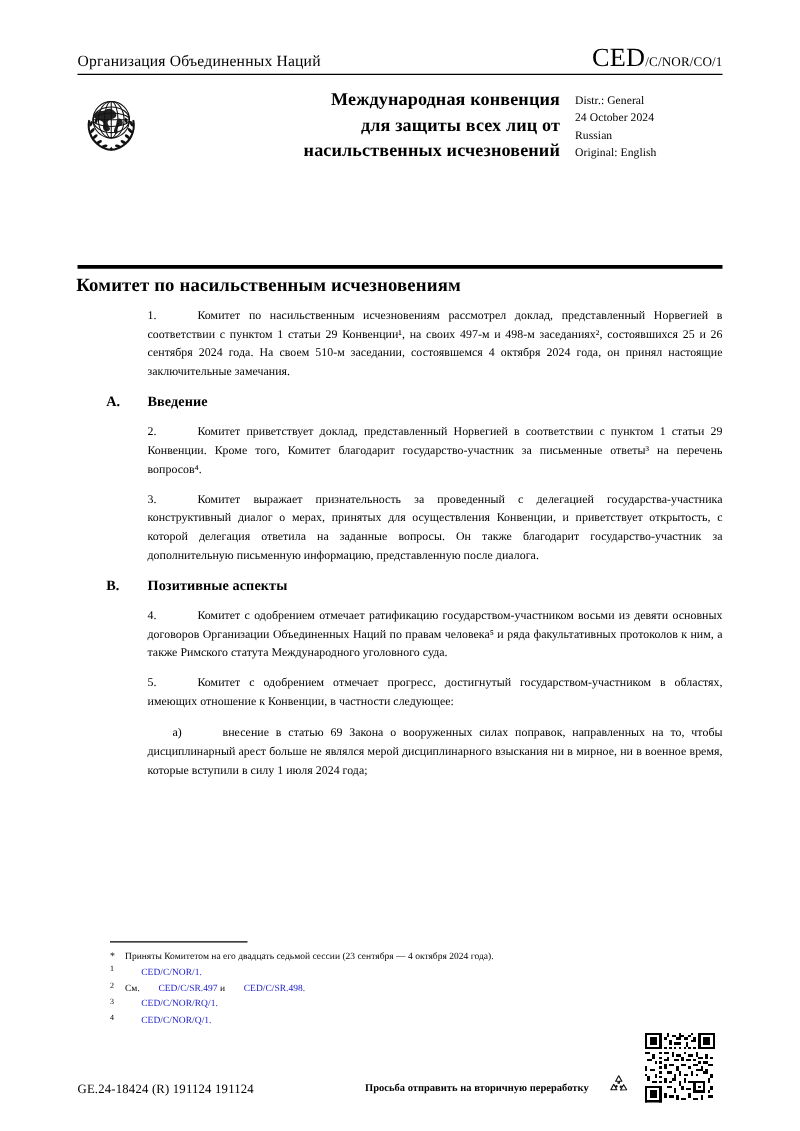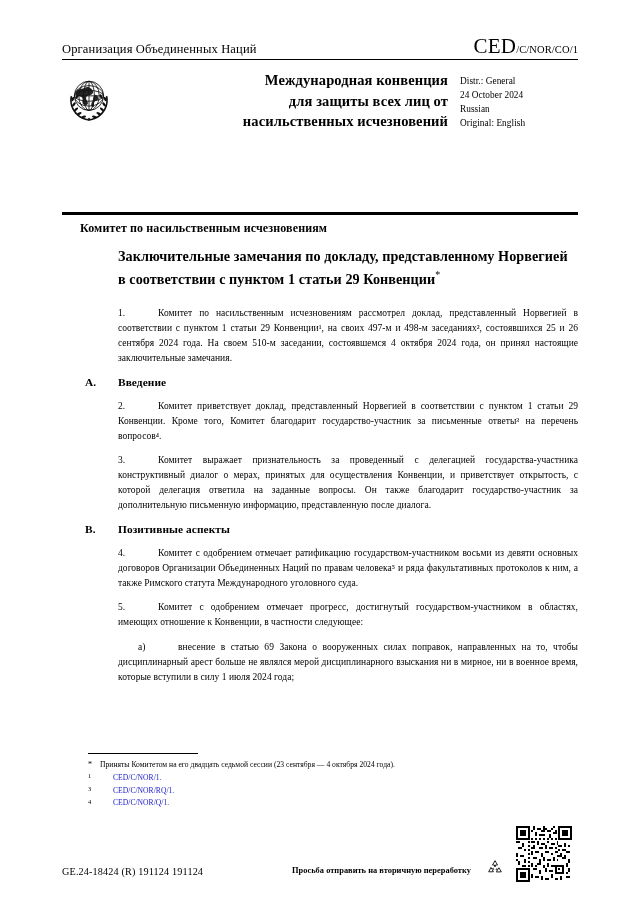--- a/index.html
+++ b/index.html
@@ -103,23 +103,23 @@
     left: 62px;
     top: 212px;
     width: 516px;
     height: 2.6px;
     background: #000;
   }
 
   
   .committee {
     position: absolute;
-    left: 80px;
+    left: 61px;
     top: 221px;
-    font-size: 12px;
+    font-size: 15px;
     font-weight: bold;
     letter-spacing: .12px;
   }
 
   
   .content {
     position: absolute;
     left: 118px;
     top: 246px;
     width: 460px;
@@ -316,23 +316,20 @@
 
     </div>
   </div>
 
   <div class="rule-heavy"></div>
 
   <div class="committee">Комитет по насильственным исчезновениям</div>
 
   <div class="content">
 
-    <div class="doc-title">
-      <span>Заключительные замечания по докладу, представленному Норвегией в соответствии с пунктом 1 статьи 29 Конвенции</span><span class="star">*</span>
-    </div>
 
     <p class="para">
       <span class="num">1.</span><span>Комитет по насильственным исчезновениям рассмотрел доклад, представленный Норвегией в соответствии с пунктом 1 статьи 29 Конвенции¹, на своих 497-м и 498-м заседаниях², состоявшихся 25 и 26 сентября 2024 года. На своем 510-м заседании, состоявшемся 4 октября 2024 года, он принял настоящие заключительные замечания.</span>
     </p>
 
     <div class="sec-head">
       <span class="sec-letter">A.</span>
       <span>Введение</span>
     </div>
 
@@ -370,20 +367,24 @@
     <div class="fn-item">
       <span class="fn-mark star-mark">*</span>
       <span class="fn-text">Приняты Комитетом на его двадцать седьмой сессии (23 сентября — 4 октября 2024 года).</span>
     </div>
 
     <div class="fn-item">
       <span class="fn-mark">1</span>
       <span class="fn-text"><a class="lnk" href="#">CED/C/NOR/1.</a></span>
     </div>
 
+    <div class="fn-item">
+      <span class="fn-mark">2</span>
+      <span class="fn-text"><span>См. </span><a class="lnk" href="#">CED/C/SR.497</a><span> и </span><a class="lnk" href="#">CED/C/SR.498.</a></span>
+    </div>
 
     <div class="fn-item">
       <span class="fn-mark">3</span>
       <span class="fn-text"><a class="lnk" href="#">CED/C/NOR/RQ/1.</a></span>
     </div>
 
     <div class="fn-item">
       <span class="fn-mark">4</span>
       <span class="fn-text"><a class="lnk" href="#">CED/C/NOR/Q/1.</a></span>
     </div>

